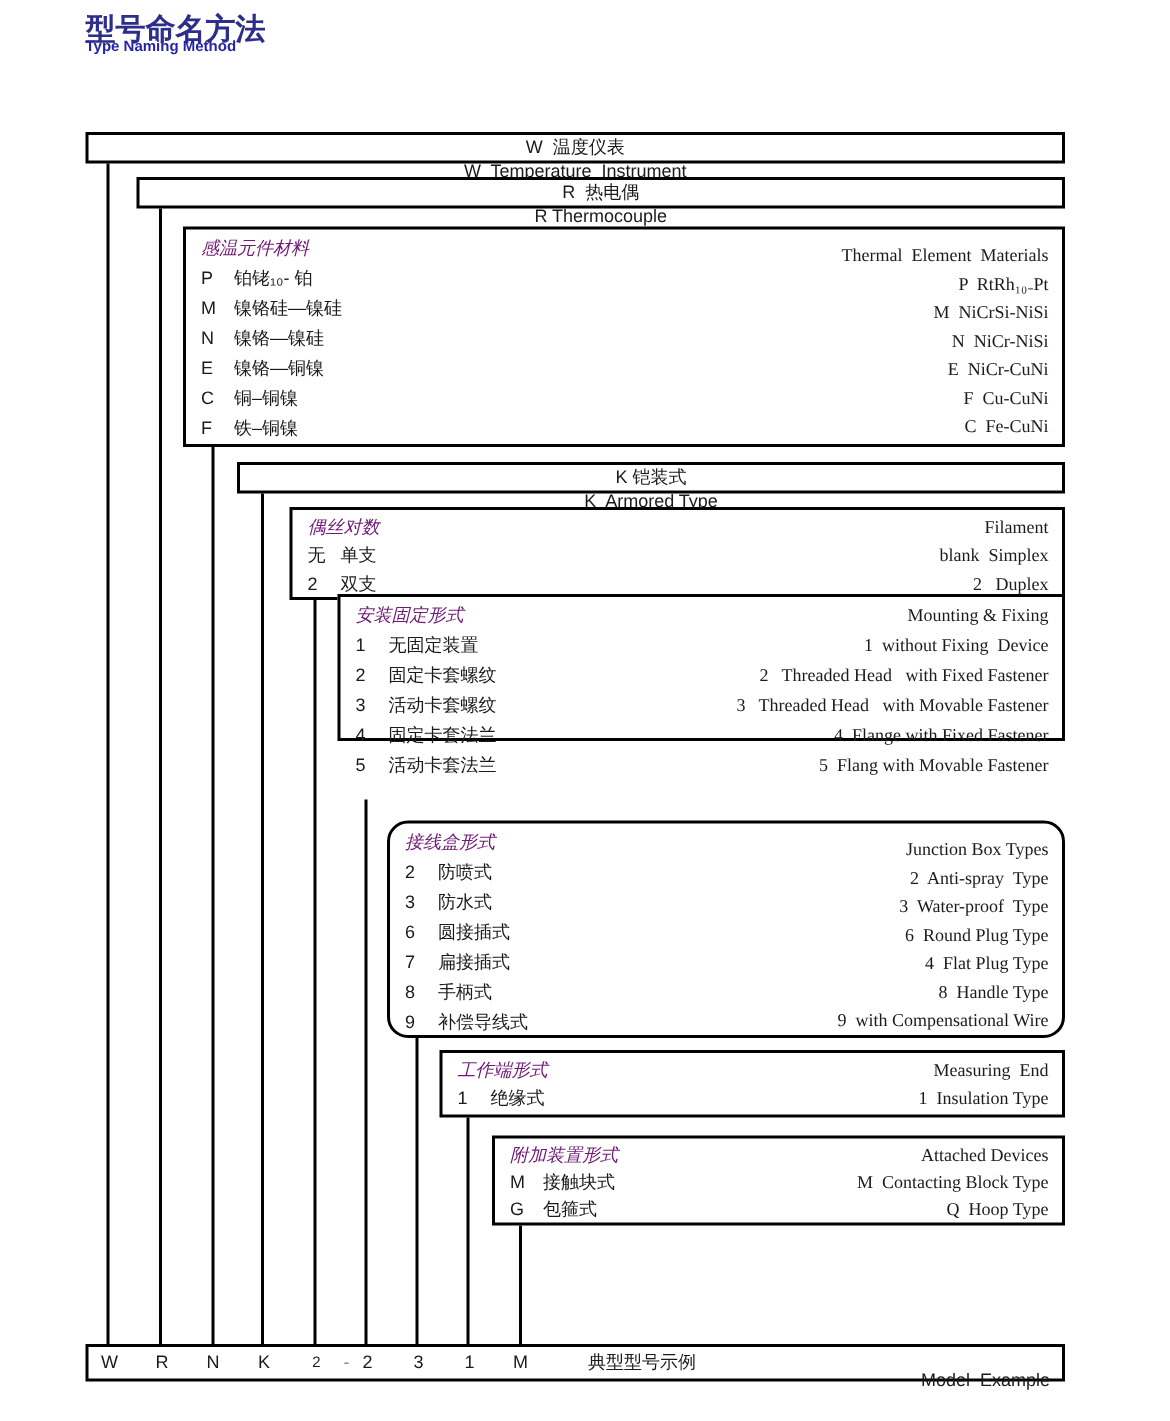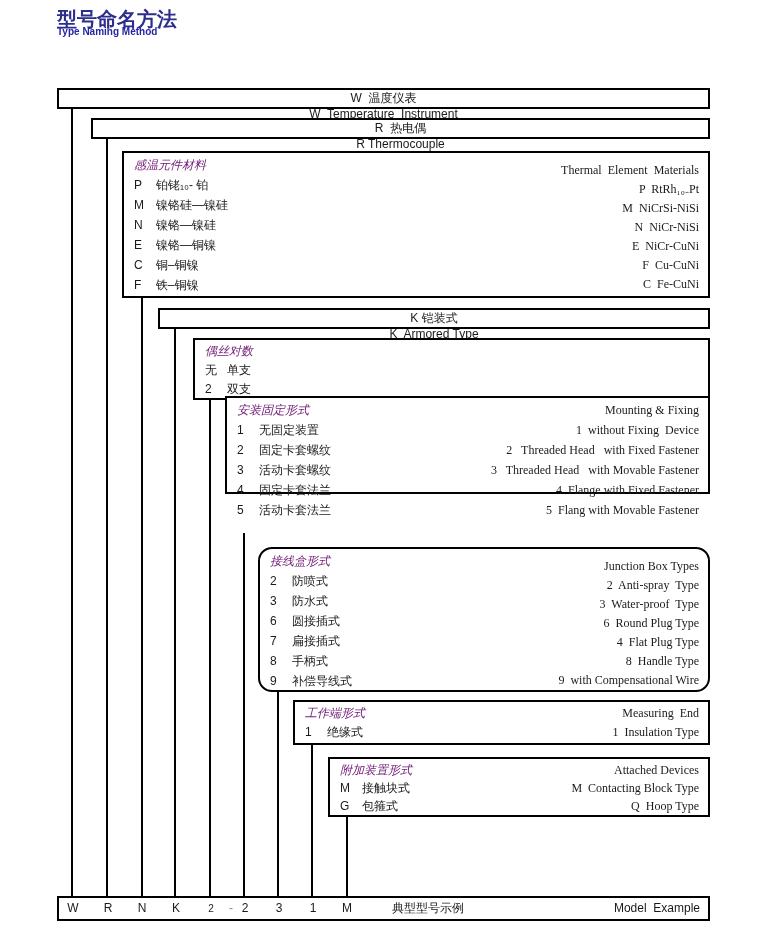--- a/index.html
+++ b/index.html
@@ -58,21 +58,21 @@
 
   
   #model-box { font-size:12px; }
   .model-code {
     position:absolute; top:0; width:24px; height:21px;
     line-height:21px; text-align:center;
   }
   .model-code.small { font-size:10px; }
   .model-code.dash  { color:#8a8a7a; }
   .model-label-cn { position:absolute; left:333px; top:0; line-height:21px; }
-  .model-label-en { position:absolute; right:8px; top:0; line-height:21px; }
+  .model-label-en { position:absolute; right:8px; top:12px; line-height:21px; }
 </style>
 </head>
 <body>
 
 <div id="canvas">
 
   <div class="title-cn pre">型号命名方法</div>
   <div class="title-en pre">Type Naming Method</div>
 
   <div class="vline" style="left:71px;  top:107px; height:790px;"></div>
@@ -143,20 +143,25 @@
     <div class="col-left lh19">
       <div class="hdr-cn">偶丝对数</div>
       <div class="row">
           <span class="code">无</span>
           <span class="pre">单支</span>
         </div>
       <div class="row">
           <span class="code">2</span>
           <span class="pre">双支</span>
         </div>
+    </div>
+    <div class="col-right lh19">
+      <div class="pre">Filament</div>
+      <div class="pre">blank  Simplex</div>
+      <div class="pre">2   Duplex</div>
     </div>
   </div>
 
   <div class="box" style="left:225px; top:396px; width:485px; height:98px;">
     <div class="col-left lh20">
       <div class="hdr-cn">安装固定形式</div>
       <div class="row">
           <span class="code">1</span>
           <span class="pre">无固定装置</span>
         </div>

